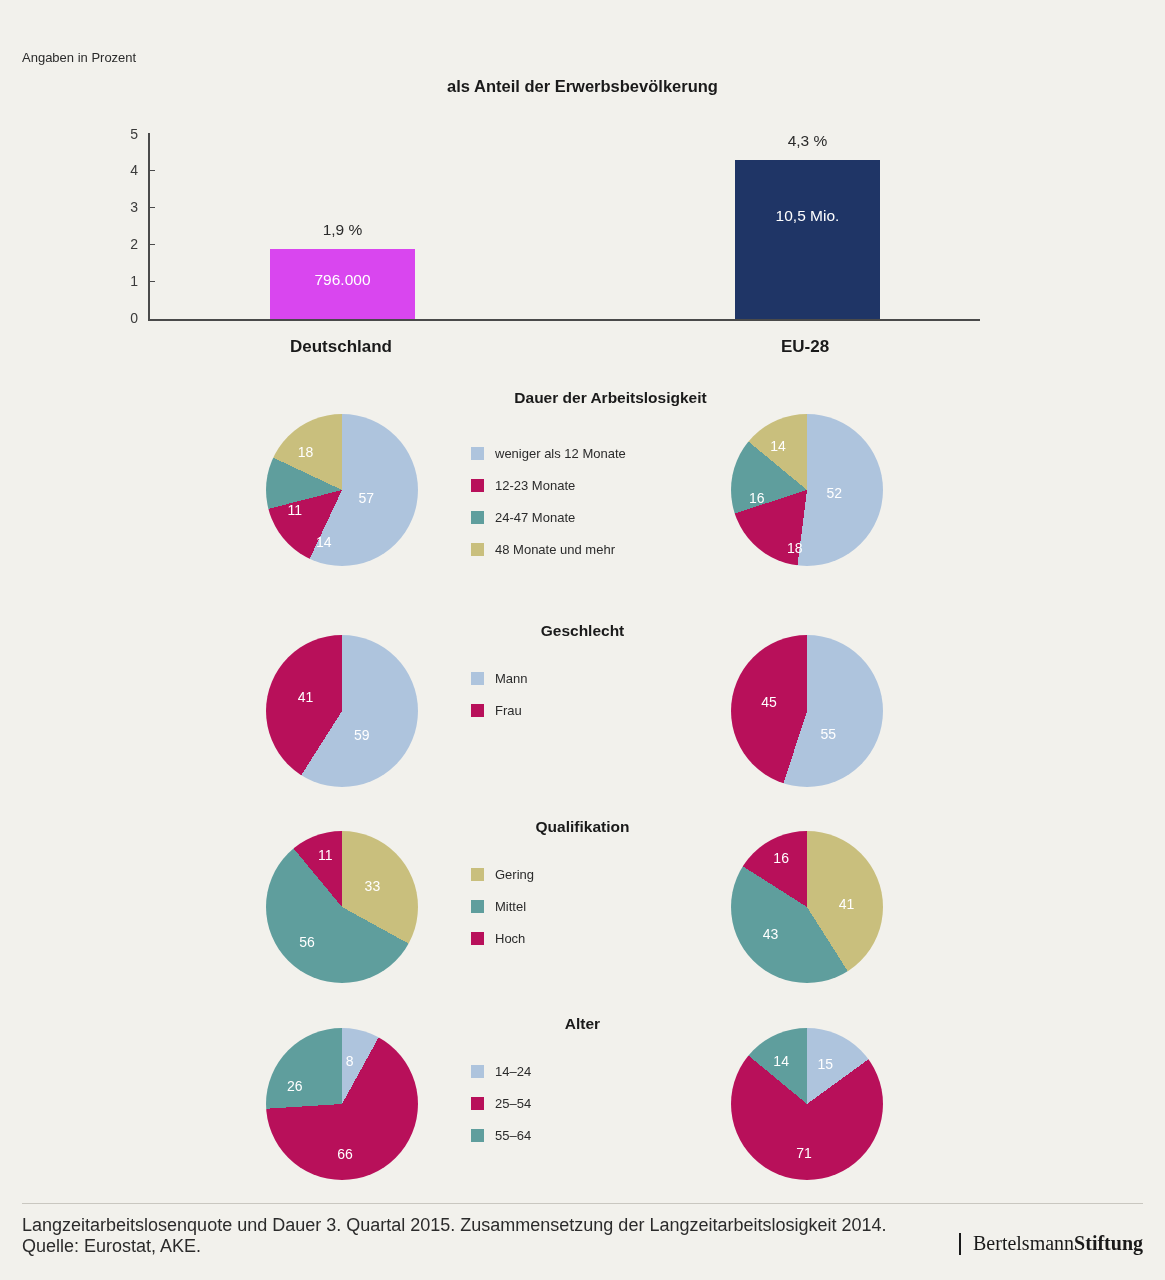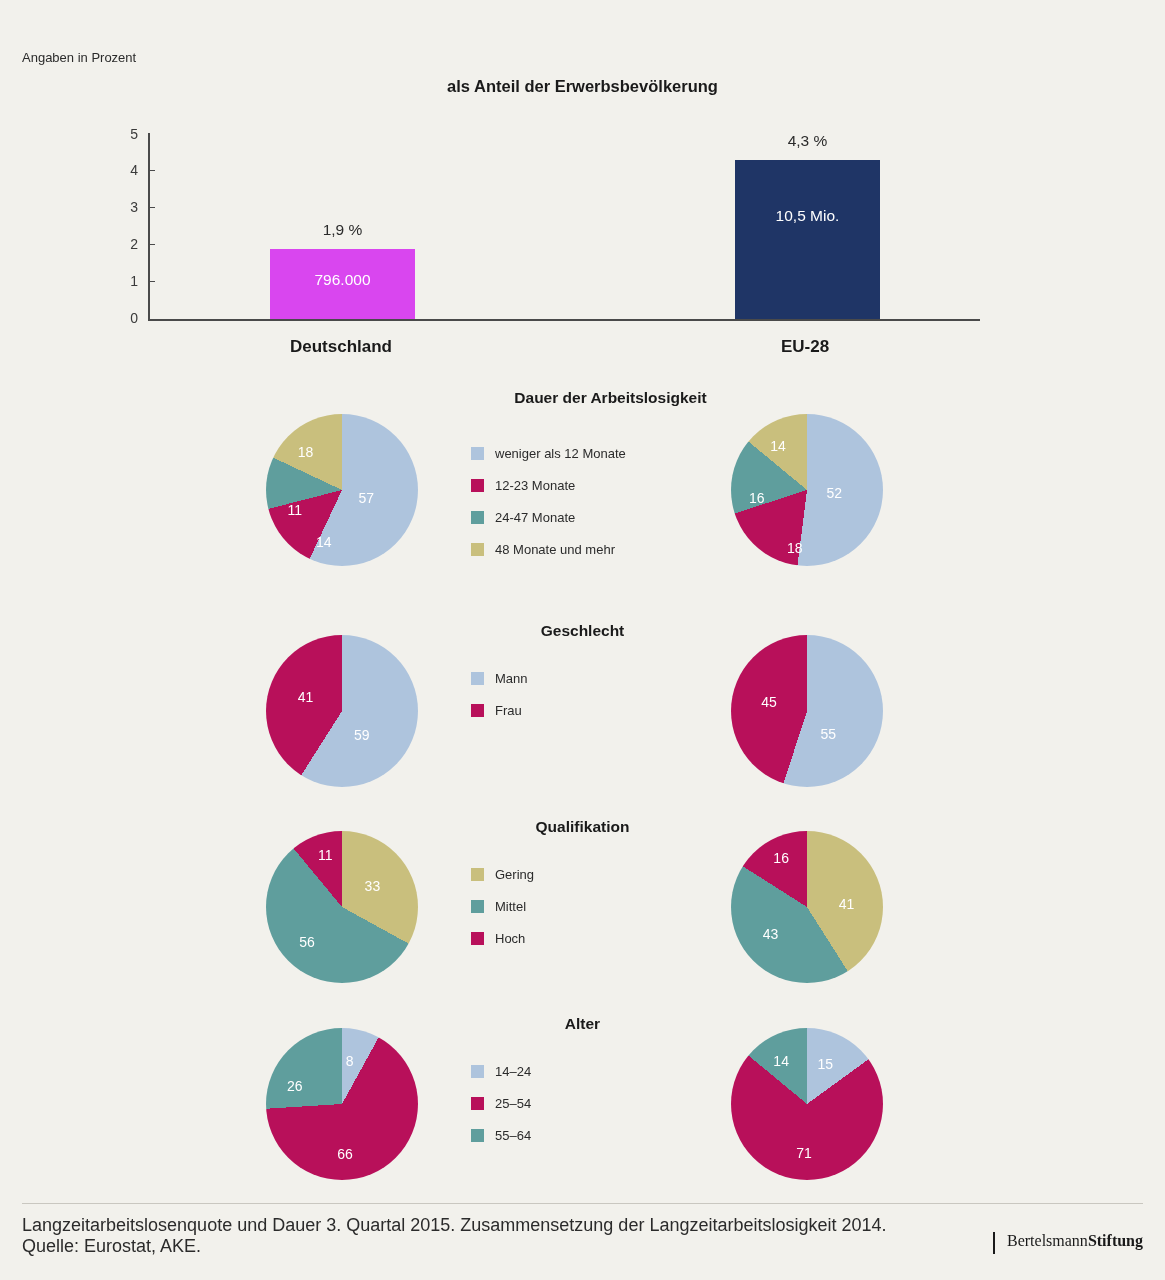--- a/index.html
+++ b/index.html
@@ -176,23 +176,24 @@
     left: 22px;
     top: 1215px;
     font-size: 18px;
     line-height: 21px;
     color: #2b2b2b;
   }
   .brand {
     position: absolute;
     right: 22px;
     top: 1232px;
-    font-size: 16px;
+    font-size: 20px;
     color: #1a1a1a;
     display: flex;
+    align-items: center;
     margin-left: 18px;
   }
   .brand .bar-glyph {
     width: 2px;
     height: 22px;
     background: #1a1a1a;
     margin-right: 12px;
   }
   .brand .b1 { font-family: "Liberation Serif", serif; }
   .brand .b2 { font-family: "Liberation Serif", serif; font-weight: bold; }

